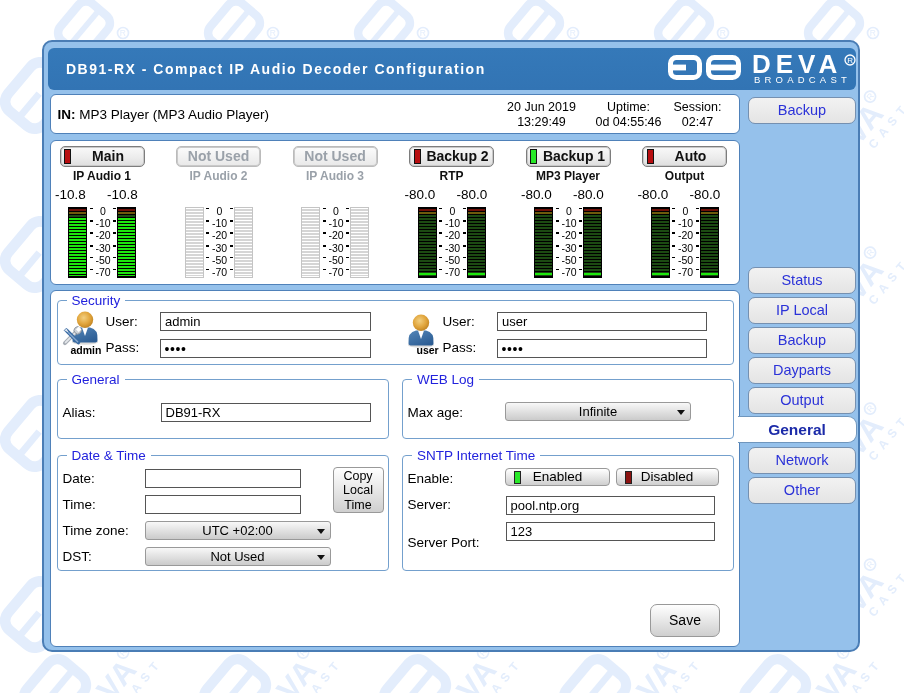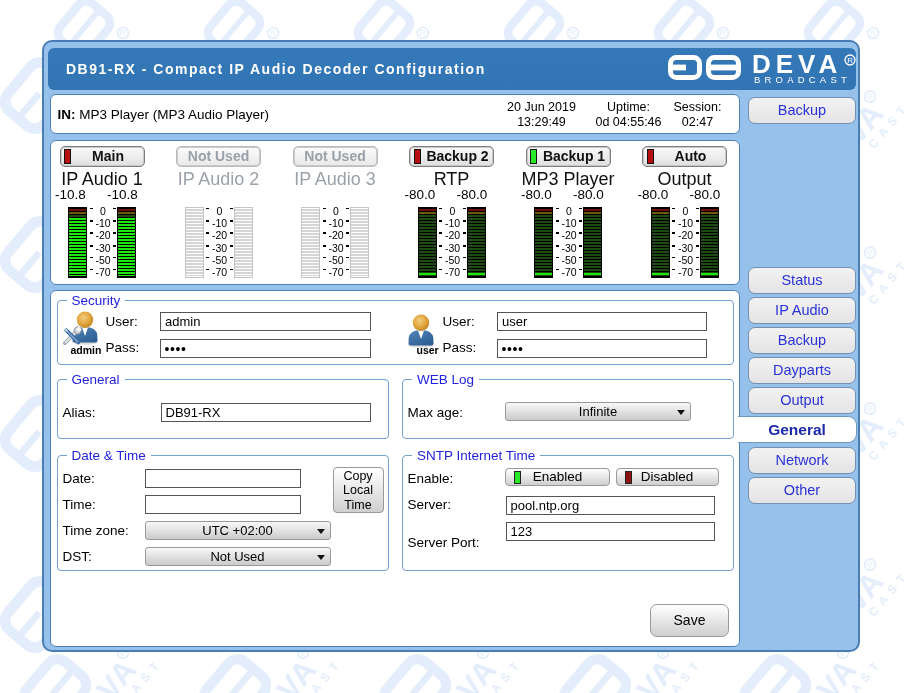--- a/index.html
+++ b/index.html
@@ -24,21 +24,21 @@
 .icol { position:absolute; top:5px; font-size:12.5px; color:#000; text-align:center; line-height:15px; }
 
 .mbtn { position:absolute; top:5px; width:85px; height:21px;
   background:linear-gradient(#f9f9f9 0%,#ececec 55%,#dedede 100%); border:1px solid #7d7d7d; border-radius:5px;
   font-size:14px; font-weight:bold; color:#111; text-align:center; line-height:19px;
   box-shadow:0 0 0 1px #c9c9c9 inset; }
 .mbtn.nu { border-color:#bbb; color:#9aa1a9; background:linear-gradient(#fcfcfc,#e8e8e8); }
 .led { position:absolute; left:3.5px; top:2px; width:7px; height:15px; border:1px solid #111; }
 .mbtn .tb { position:relative; left:6px; }
 .mlabel { position:absolute; top:28.5px; width:116px; text-align:center;
-  font-size:18px; font-weight:normal; color:#111; }
+  font-size:12px; font-weight:bold; color:#111; }
 .mlabel.nu { color:#9aa1a9; }
 .mval { position:absolute; top:46px; font-size:13.5px; color:#000; text-align:left; }
 .mtr { position:absolute; left:0; top:66px; width:690px; height:71px; }
 .bar { position:absolute; top:0; width:19px; height:71px; background:#000; border:1px solid #000; }
 .bar.off { background:#fff; border-color:#c4c4c4; }
 .cap { position:absolute; left:0; right:0; top:1px; height:9px;
   background:linear-gradient(to bottom,#6e1008 0 2.35px,#000 2.35px 3px,#6e5a0c 3px 5.35px,#000 5.35px 6px,#1c4a12 6px 8.35px,#000 8.35px 9px); }
 .seg { position:absolute; left:0; right:0; }
 .seg.lit { background:repeating-linear-gradient(to bottom,#1de70d 0 2.35px,#000 2.35px 3px); }
 .seg.dk  { background:repeating-linear-gradient(to bottom,#1c4a12 0 2.35px,#000 2.35px 3px); }
@@ -651,25 +651,25 @@
           <legend>SNTP Internet Time</legend>
         </fieldset>
     <div class="lb" style="left:357px;top:180px">Enable:</div>
     <div class="gbtn" style="left:454.5px;top:177.5px;width:105px;height:18px;line-height:16px"><span class="led2" style="background:#28e828"></span>Enabled</div>
     <div class="gbtn" style="left:565px;top:177.5px;width:103px;height:18px;line-height:16px"><span class="led2" style="background:#8b1210"></span>Disabled</div>
     <div class="lb" style="left:357px;top:206px">Server:</div>
     <input class="tx" style="left: 455px; top: 205px; width: 209px;" value="pool.ntp.org">
     <div class="lb" style="left:357px;top:244px">Server Port:</div>
     <input class="tx" style="left: 455px; top: 231px; width: 209px;" value="123">
 
-    <div class="gbtn" style="left:599.5px;top:313.5px;width:79px;height:33px;font-size:14px;line-height:31px;border-radius:7px">Save</div>
+    <div class="gbtn" style="left:599.5px;top:313.5px;width:70px;height:33px;font-size:14px;line-height:31px;border-radius:7px">Save</div>
   </div>
 <div class="sbtn" style="top:55px">Backup</div>
 <div class="sbtn" style="top:225.4px">Status</div>
-<div class="sbtn" style="top:255.4px">IP Audio</div>
+<div class="sbtn" style="top:255.4px">IP Local</div>
 <div class="sbtn" style="top:285.4px">Backup</div>
 <div class="sbtn" style="top:315.4px">Dayparts</div>
 <div class="sbtn" style="top:345.4px">Output</div>
 <div class="sbtn" style="top:405.4px">Network</div>
 <div class="sbtn" style="top:435.4px">Other</div>
 <div id="gentab" style="top:374.3px">General</div>
 </div>
 </div>
 
 </body></html>

